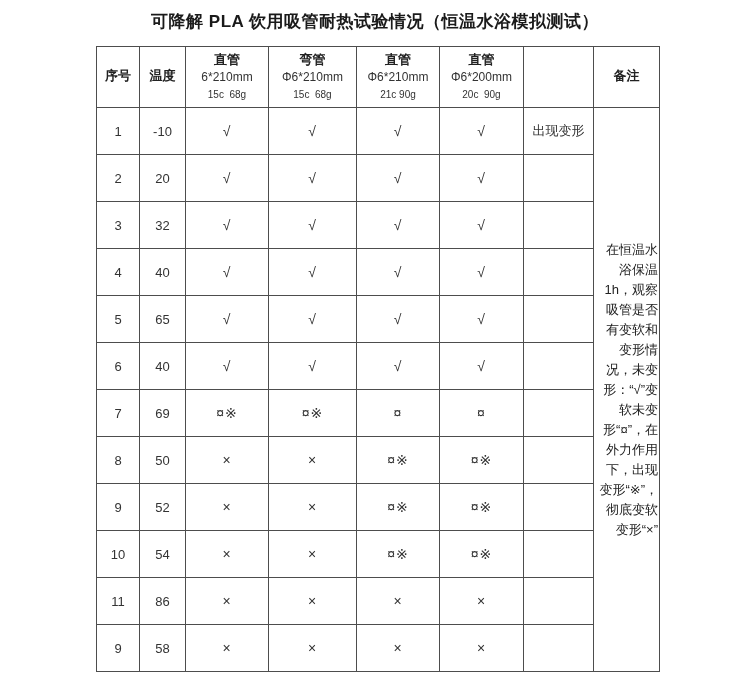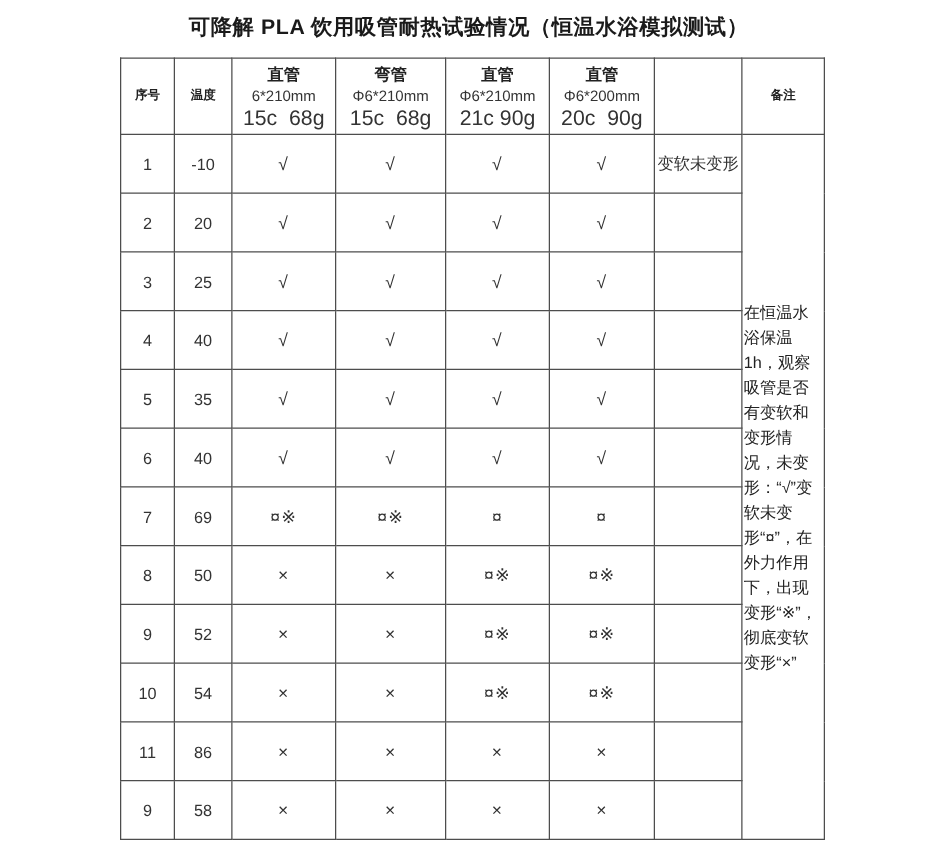--- a/index.html
+++ b/index.html
@@ -42,30 +42,30 @@
     text-align: center;
     vertical-align: middle;
     padding: 0 2px;
     font-weight: normal;
     font-size: 13px;
     color: #333333;
     overflow: hidden;
   }
   thead tr { height: 61px; }
   tbody tr { height: 47px; }
-  .h-cn { font-weight: bold; font-size: 10px; line-height: 18px; color: #222; }
+  .h-cn { font-weight: bold; font-size: 13px; line-height: 18px; color: #222; font-family: Liberation Mono, monospace; }
   .h-type { font-weight: bold; font-size: 13px; line-height: 18px; color: #222; }
   .h-size { font-size: 12px; line-height: 17px; color: #333; }
-  .h-spec { font-size: 17px; line-height: 17px; color: #333; white-space: pre; }
+  .h-spec { font-size: 10px; line-height: 17px; color: #333; white-space: pre; }
   td.mark-cell { font-size: 14px; letter-spacing: 1px; }
   td.note-cell { font-size: 13px; }
   td.remark-cell {
     font-size: 13px;
     line-height: 20px;
-    text-align: left;
+    text-align: right;
     vertical-align: middle;
     padding: 2px 1px;
     color: #222;
   }
 </style>
 </head>
 <body>
 
 <div class="page">
   <div class="title">可降解 PLA 饮用吸管耐热试验情况（恒温水浴模拟测试）</div>
@@ -119,53 +119,53 @@
       </tr>
     </thead>
     <tbody id="table-body">
         <tr>
           <td>1</td>
           <td>-10</td>
           <td class="mark-cell">√</td>
           <td class="mark-cell">√</td>
           <td class="mark-cell">√</td>
           <td class="mark-cell">√</td>
-          <td class="note-cell">变软未变形</td>
+          <td class="note-cell">出现变形</td>
           <td rowspan="12" class="remark-cell">在恒温水浴保温1h，观察吸管是否有变软和变形情况，未变形：“√”变软未变形“¤”，在外力作用下，出现变形“※”，彻底变软变形“×”</td>
         </tr>
         <tr>
           <td>2</td>
           <td>20</td>
           <td class="mark-cell">√</td>
           <td class="mark-cell">√</td>
           <td class="mark-cell">√</td>
           <td class="mark-cell">√</td>
           <td class="note-cell"></td>
         </tr>
         <tr>
           <td>3</td>
-          <td>25</td>
+          <td>32</td>
           <td class="mark-cell">√</td>
           <td class="mark-cell">√</td>
           <td class="mark-cell">√</td>
           <td class="mark-cell">√</td>
           <td class="note-cell"></td>
         </tr>
         <tr>
           <td>4</td>
           <td>40</td>
           <td class="mark-cell">√</td>
           <td class="mark-cell">√</td>
           <td class="mark-cell">√</td>
           <td class="mark-cell">√</td>
           <td class="note-cell"></td>
         </tr>
         <tr>
           <td>5</td>
-          <td>35</td>
+          <td>65</td>
           <td class="mark-cell">√</td>
           <td class="mark-cell">√</td>
           <td class="mark-cell">√</td>
           <td class="mark-cell">√</td>
           <td class="note-cell"></td>
         </tr>
         <tr>
           <td>6</td>
           <td>40</td>
           <td class="mark-cell">√</td>

